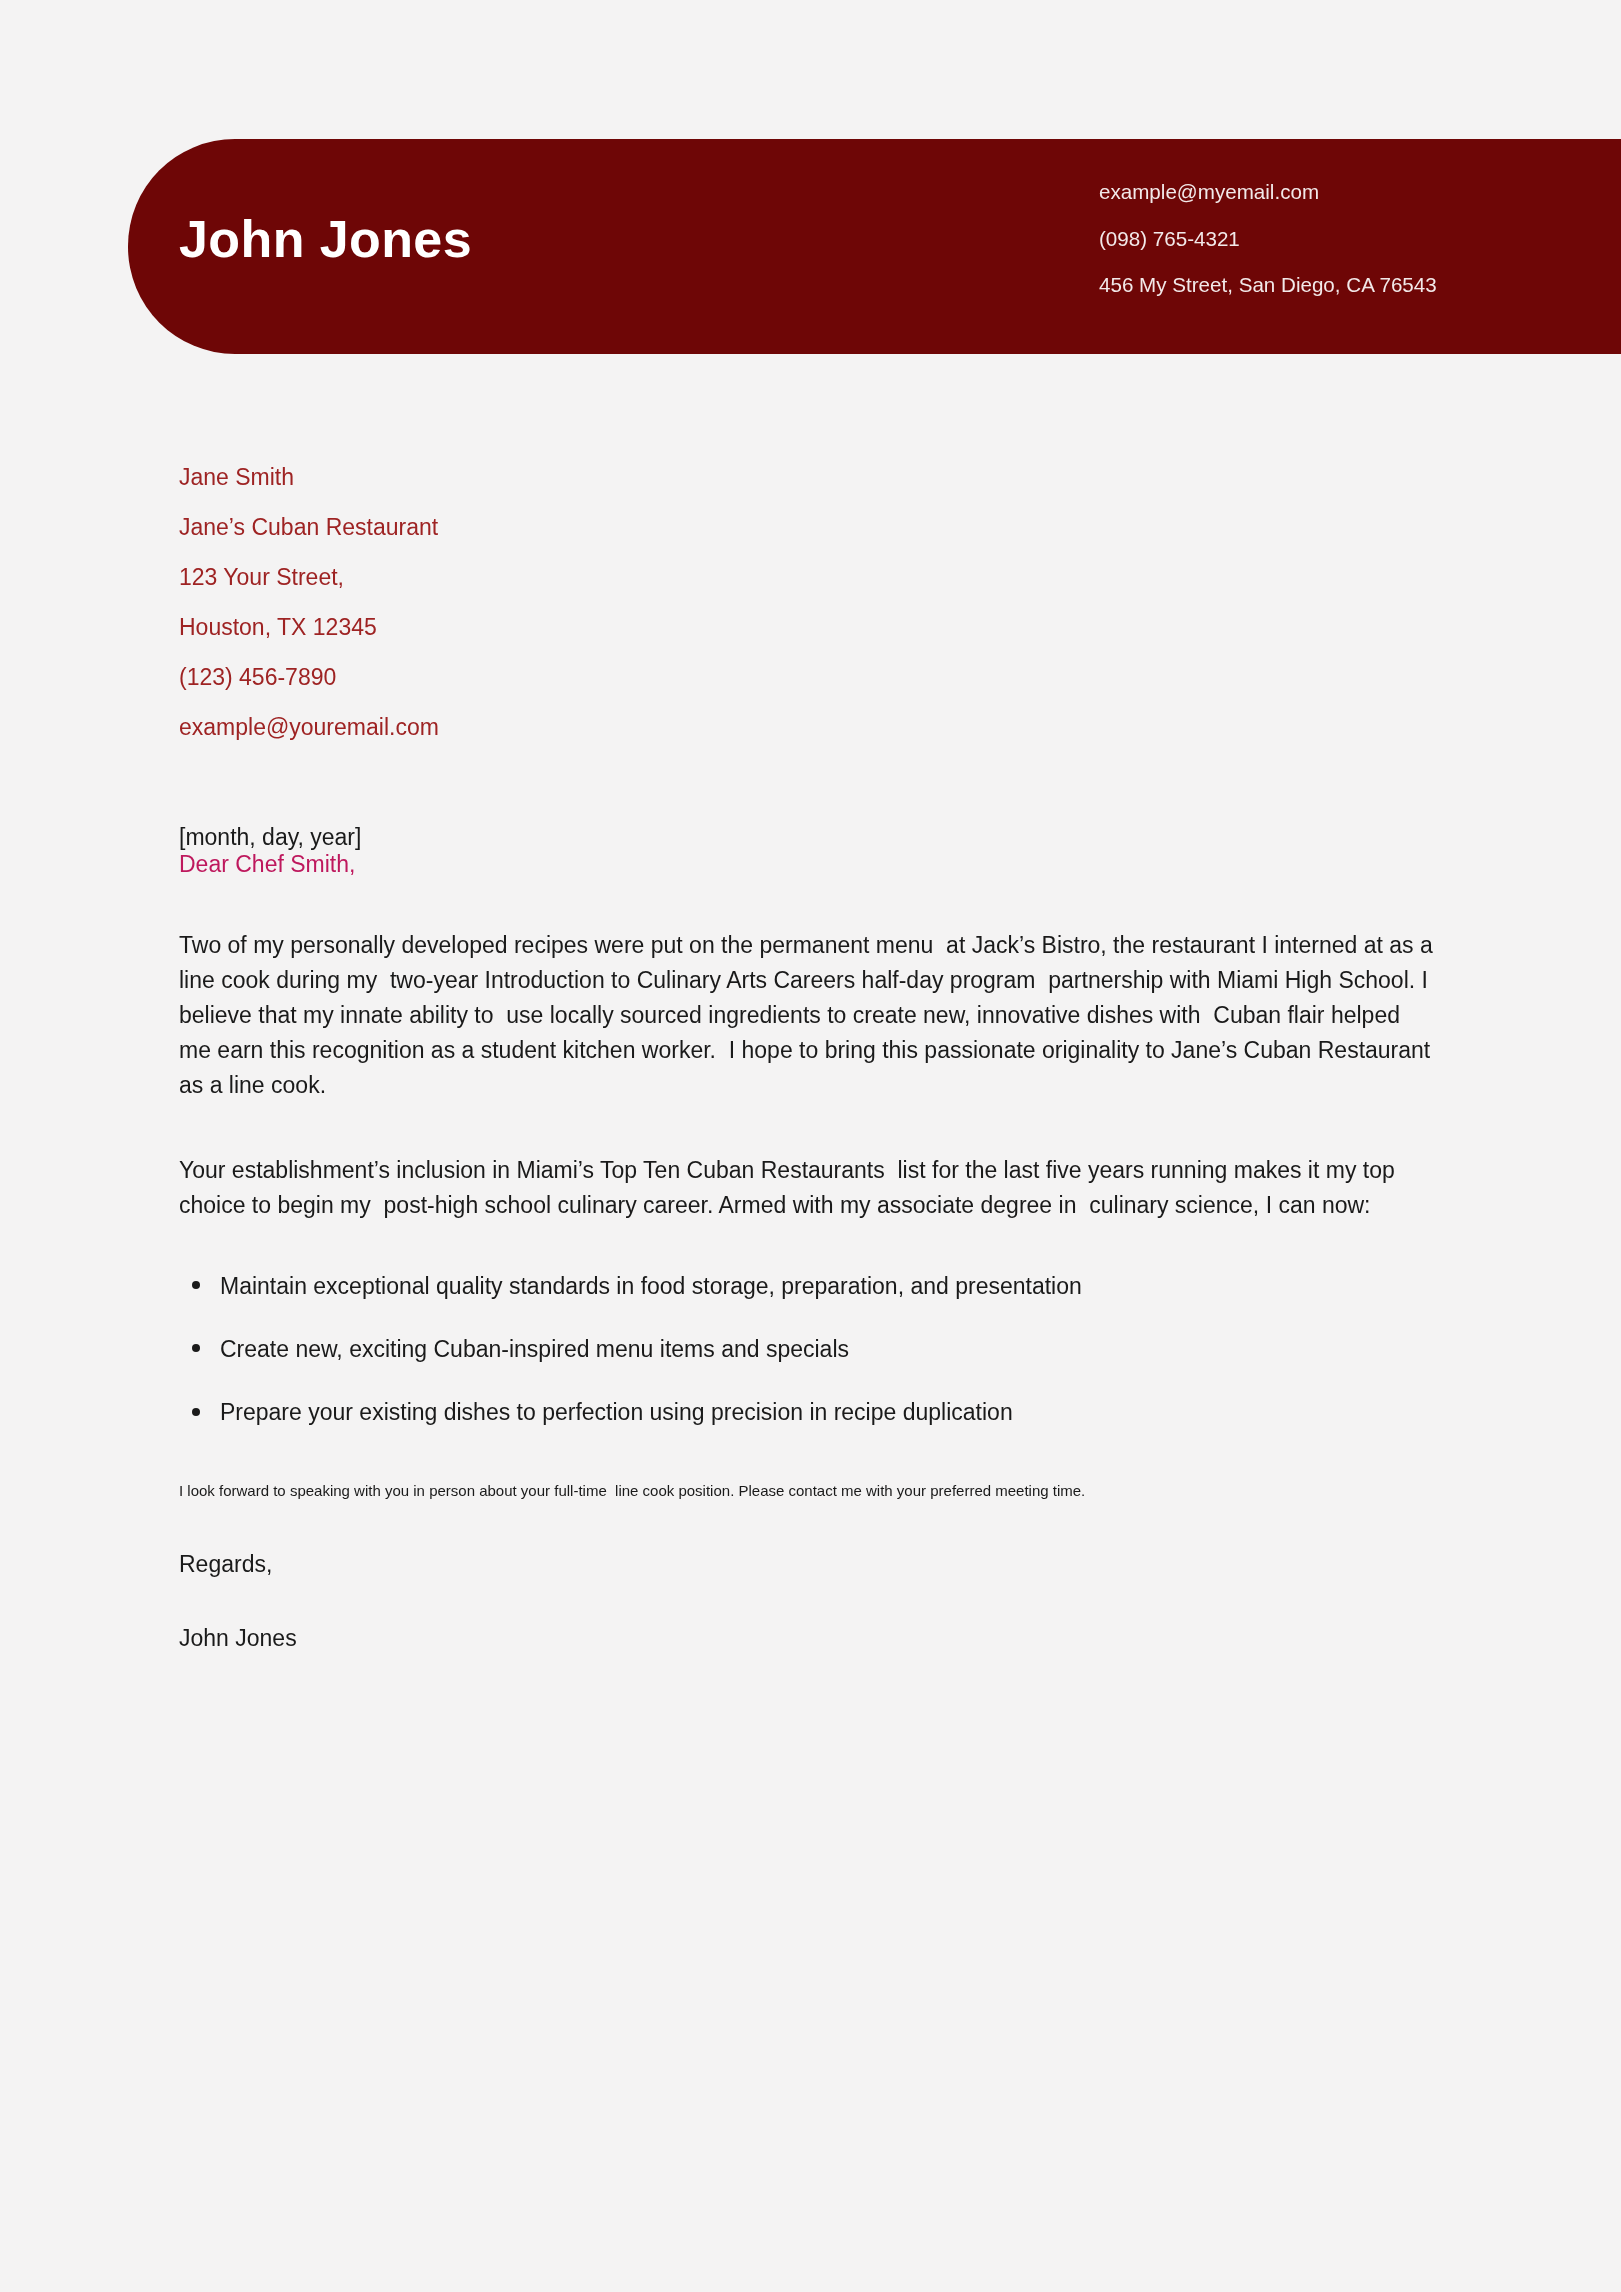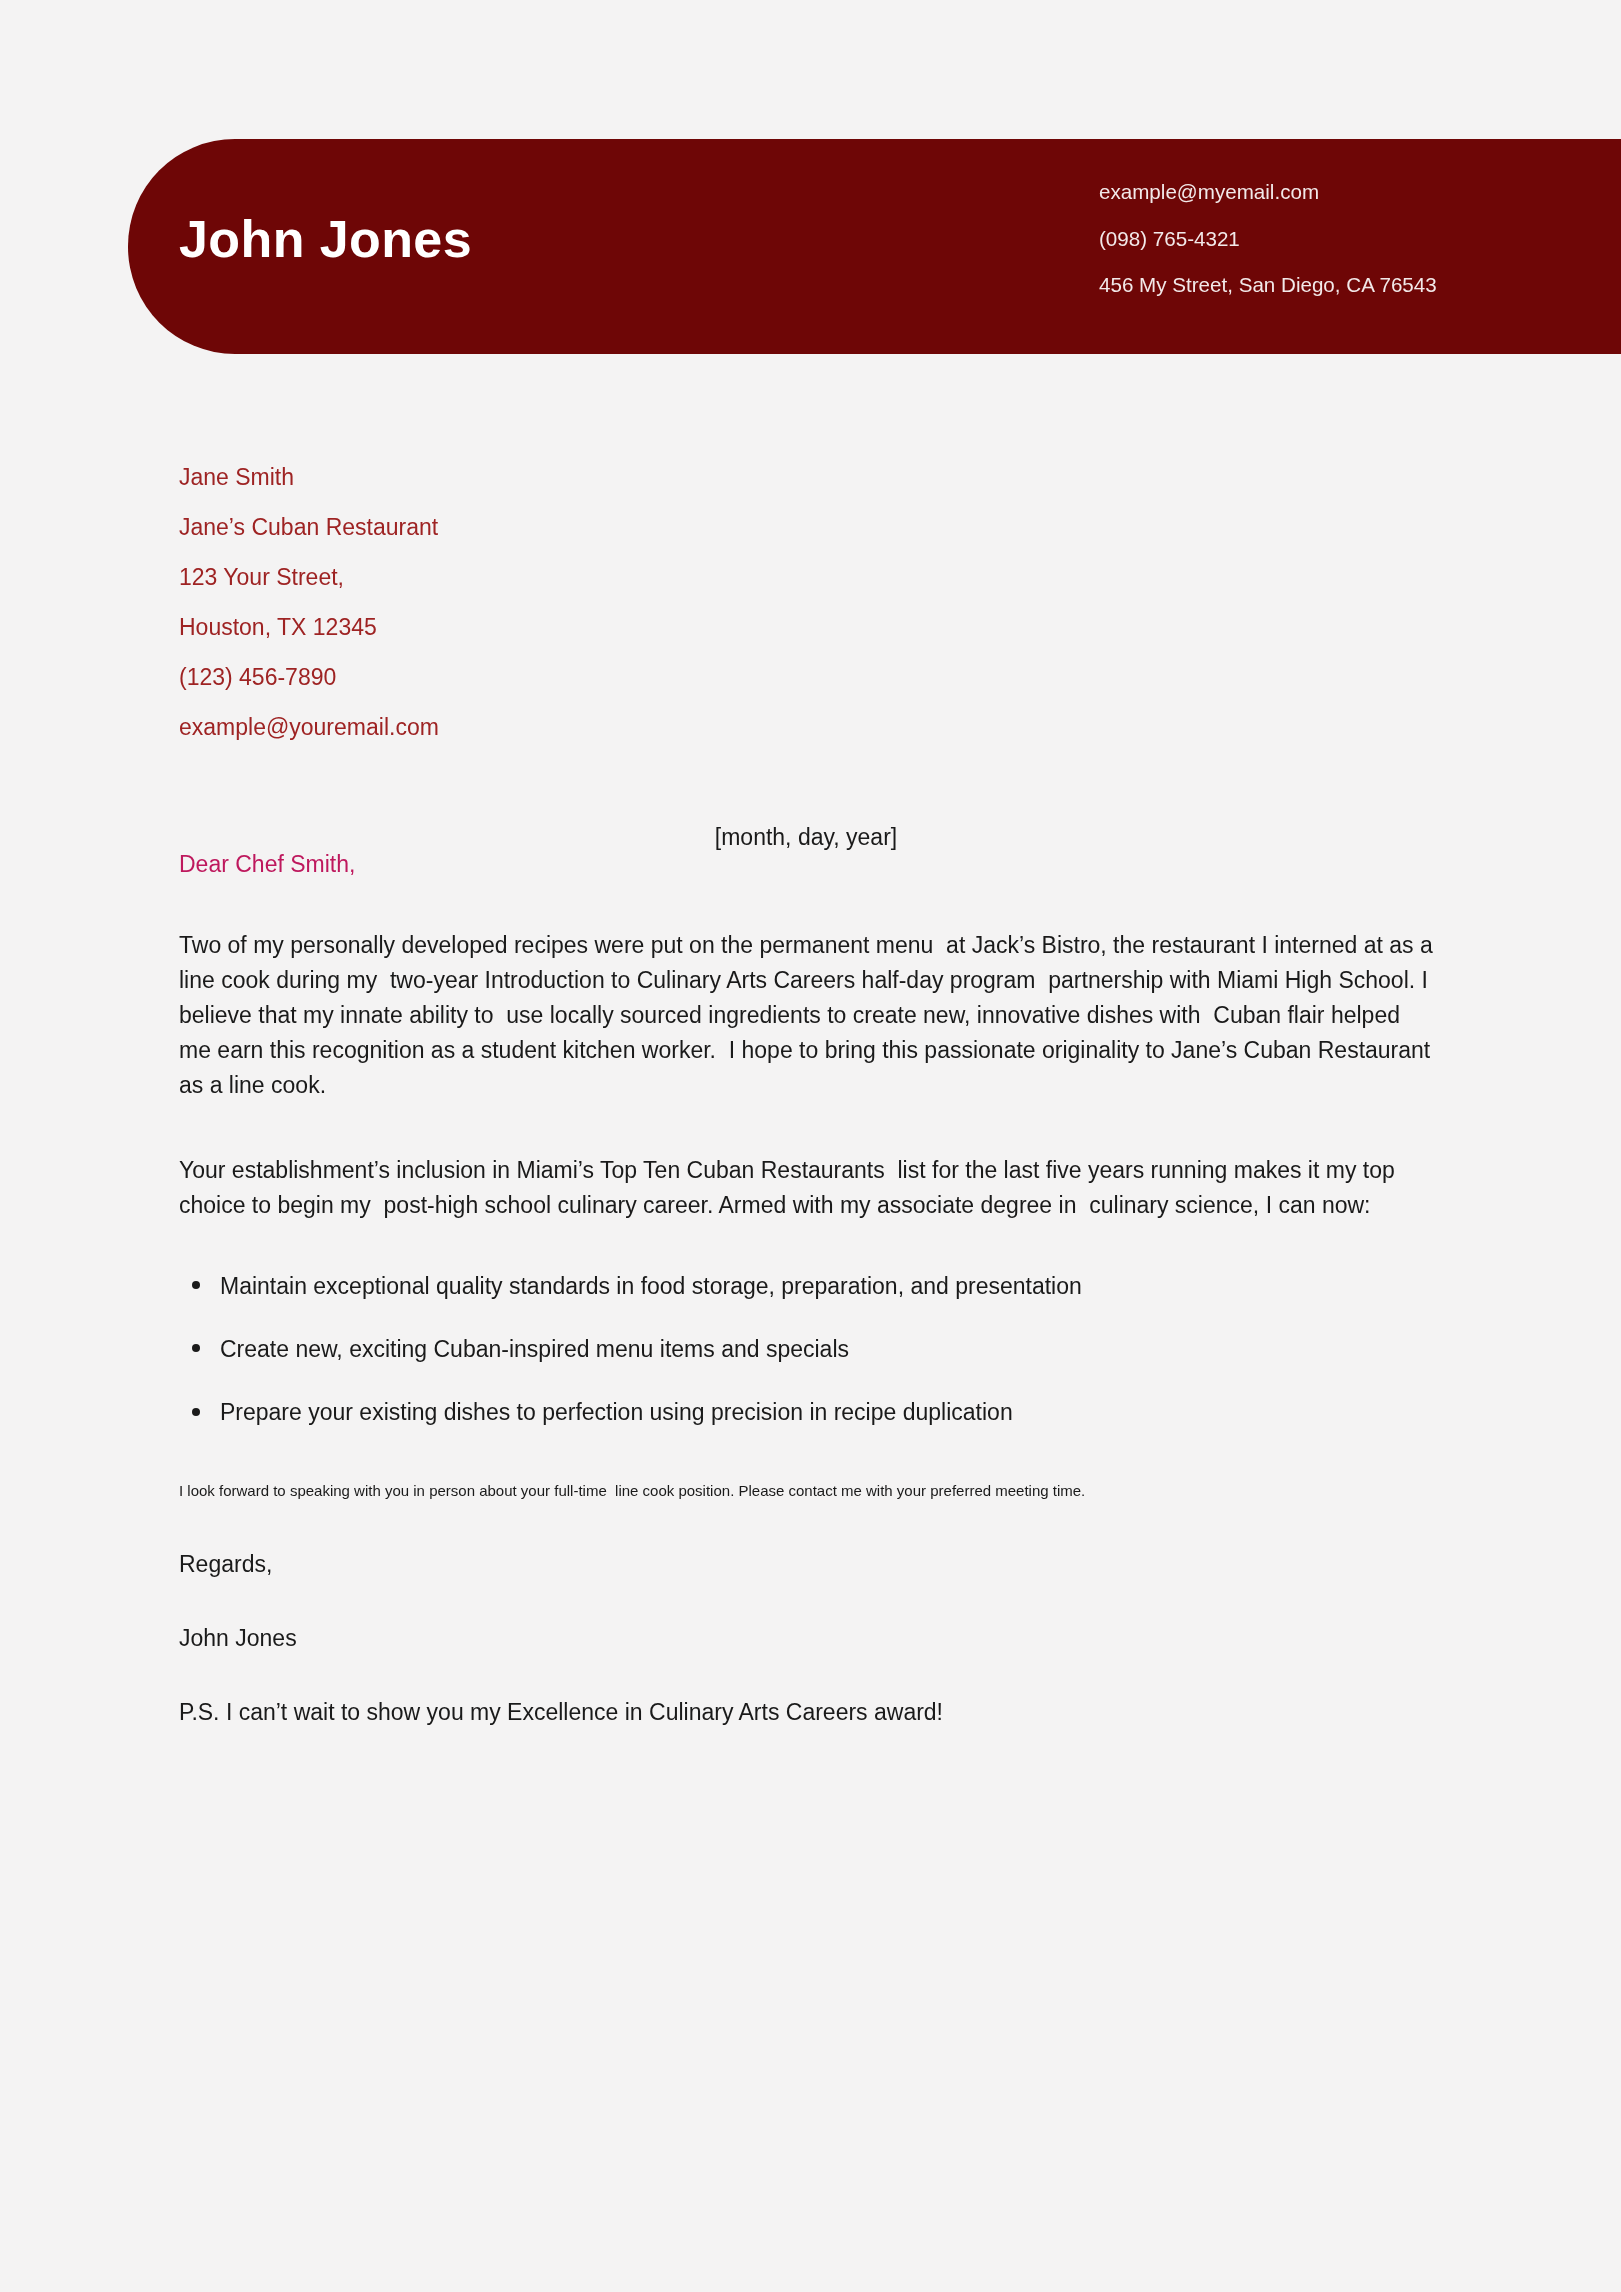--- a/index.html
+++ b/index.html
@@ -78,21 +78,20 @@
   .recipient .rline {
     margin-bottom: 27px;
     white-space: nowrap;
   }
   .recipient .rline:last-child { margin-bottom: 0; }
 
   .date-line {
     margin-top: 85px;
     font-size: 23px;
     color: #1a1a1a;
-    text-align: center;
   }
 
   .salutation {
     font-size: 23px;
     color: #be185d;
   }
 
   .para {
     margin-top: 50px;
     font-size: 23px;
@@ -197,17 +196,16 @@
         <span>Prepare your existing dishes to perfection using precision in recipe duplication</span>
       </li>
     </ul>
 
     <div class="closing-para">I look forward to speaking with you in person about your full-time  line cook position. Please contact me with your preferred meeting time.</div>
 
     <div class="signoff">Regards,</div>
 
     <div class="signer">John Jones</div>
 
-    <div class="postscript">P.S. I can’t wait to show you my Excellence in Culinary Arts Careers award!</div>
 
   </div>
 </div>
 
 
 </body></html>

